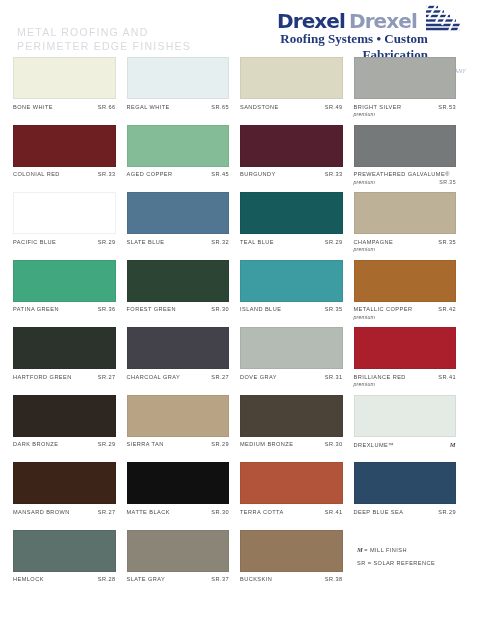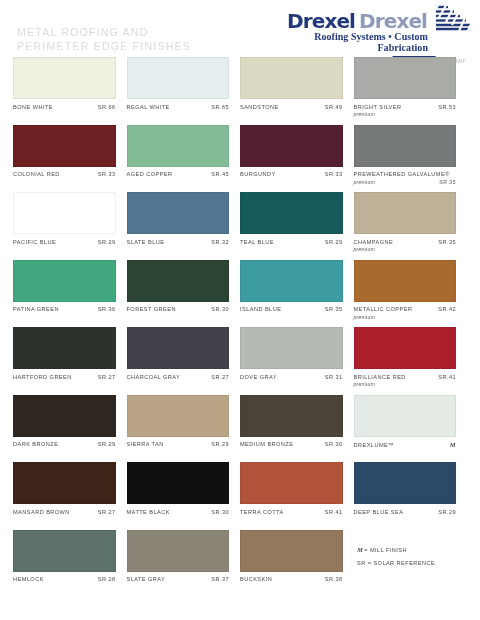--- a/index.html
+++ b/index.html
@@ -37,21 +37,21 @@
   .logo-block {
     position: absolute;
     right: 8px;
     top: 5px;
     width: 195px;
     text-align: right;
   }
   .logo-main {
     display: flex;
     align-items: flex-end;
-    justify-content: flex-end;
+    justify-content: flex-start;
     gap: 4px;
   }
   .logo-word {
     font-family: "DejaVu Sans", sans-serif;
     font-size: 20px;
     font-weight: 700;
     letter-spacing: -0.9px;
     line-height: 20px;
   }
   .logo-drexel { color: #21387a; }
@@ -60,21 +60,21 @@
     width: 38px;
     height: 26px;
     position: relative;
     overflow: hidden;
     margin-left: 3px;
     margin-bottom: 0px;
   }
   .logo-mark svg { display: block; }
   .logo-tagline {
     font-family: "Liberation Serif", serif;
-    font-size: 10px;
+    font-size: 13px;
     font-weight: 700;
     color: #21387a;
     letter-spacing: 0.05px;
     margin-top: 0px;
     padding-right: 44px;
     text-align: right;
   }
   .logo-carlisle {
     display: flex;
     align-items: center;

